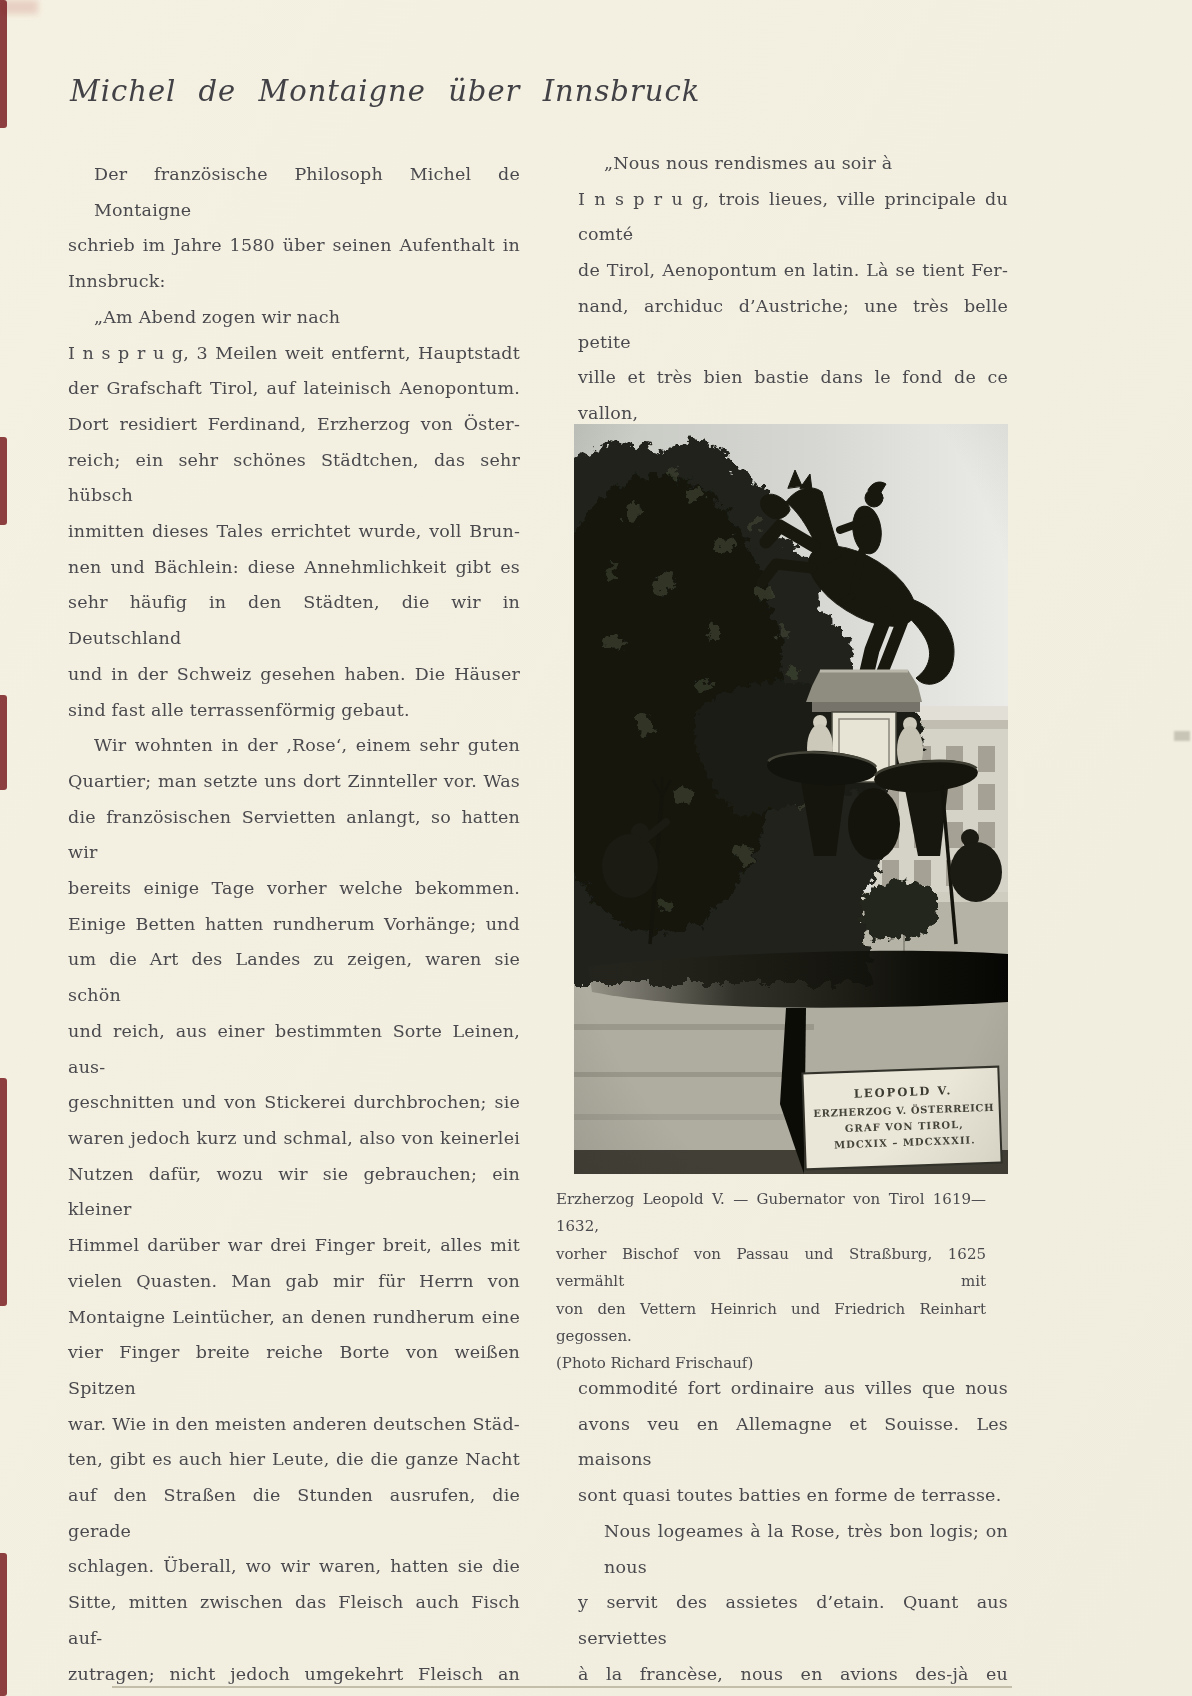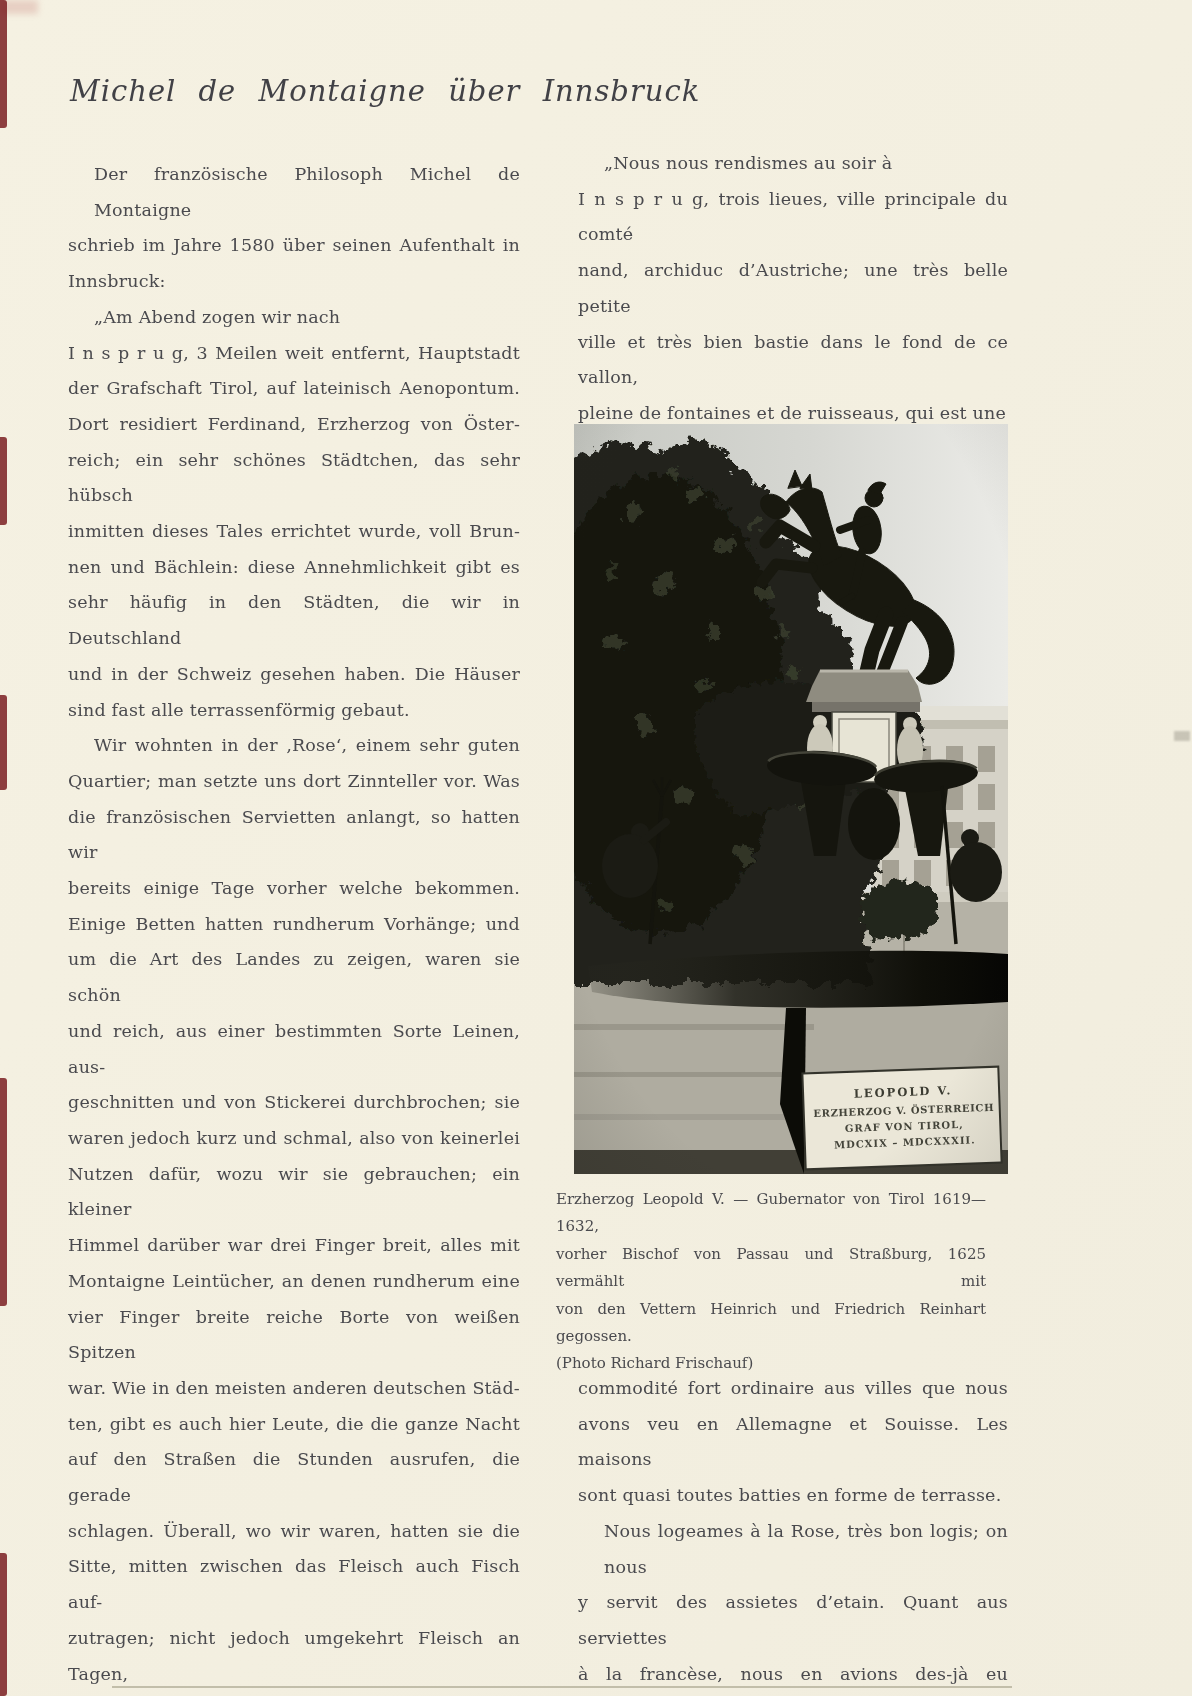--- a/index.html
+++ b/index.html
@@ -60,35 +60,37 @@
         <div class="line">Quartier; man setzte uns dort Zinnteller vor. Was</div>
         <div class="line">die französischen Servietten anlangt, so hatten wir</div>
         <div class="line">bereits einige Tage vorher welche bekommen.</div>
         <div class="line">Einige Betten hatten rundherum Vorhänge; und</div>
         <div class="line">um die Art des Landes zu zeigen, waren sie schön</div>
         <div class="line">und reich, aus einer bestimmten Sorte Leinen, aus-</div>
         <div class="line">geschnitten und von Stickerei durchbrochen; sie</div>
         <div class="line">waren jedoch kurz und schmal, also von keinerlei</div>
         <div class="line">Nutzen dafür, wozu wir sie gebrauchen; ein kleiner</div>
         <div class="line">Himmel darüber war drei Finger breit, alles mit</div>
+        <div class="line">vielen Quasten. Man gab mir für Herrn von</div>
         <div class="line">Montaigne Leintücher, an denen rundherum eine</div>
         <div class="line">vier Finger breite reiche Borte von weißen Spitzen</div>
         <div class="line">war. Wie in den meisten anderen deutschen Städ-</div>
         <div class="line">ten, gibt es auch hier Leute, die die ganze Nacht</div>
         <div class="line">auf den Straßen die Stunden ausrufen, die gerade</div>
         <div class="line">schlagen. Überall, wo wir waren, hatten sie die</div>
         <div class="line">Sitte, mitten zwischen das Fleisch auch Fisch auf-</div>
         <div class="line">zutragen; nicht jedoch umgekehrt Fleisch an Tagen,</div>
       </div>
     </div>
 
   <div class="col col-right-top">
       <div>
         <div class="line ragged indent">„Nous nous rendismes au soir à</div>
         <div class="line">I n s p r u g,  trois lieues, ville principale du comté</div>
+        <div class="line">de Tirol, Aenopontum en latin. Là se tient Fer-</div>
         <div class="line">nand, archiduc d’Austriche; une très belle petite</div>
         <div class="line">ville et très bien bastie dans le fond de ce vallon,</div>
         <div class="line ragged">pleine de fontaines et de ruisseaus, qui est une</div>
       </div>
     </div>
 
   <figure class="photo" style="margin:0">
     <svg width="434" height="750" viewBox="0 0 434 750">
       <defs>
         <linearGradient id="sky" x1="0" y1="0" x2="1" y2="0">

